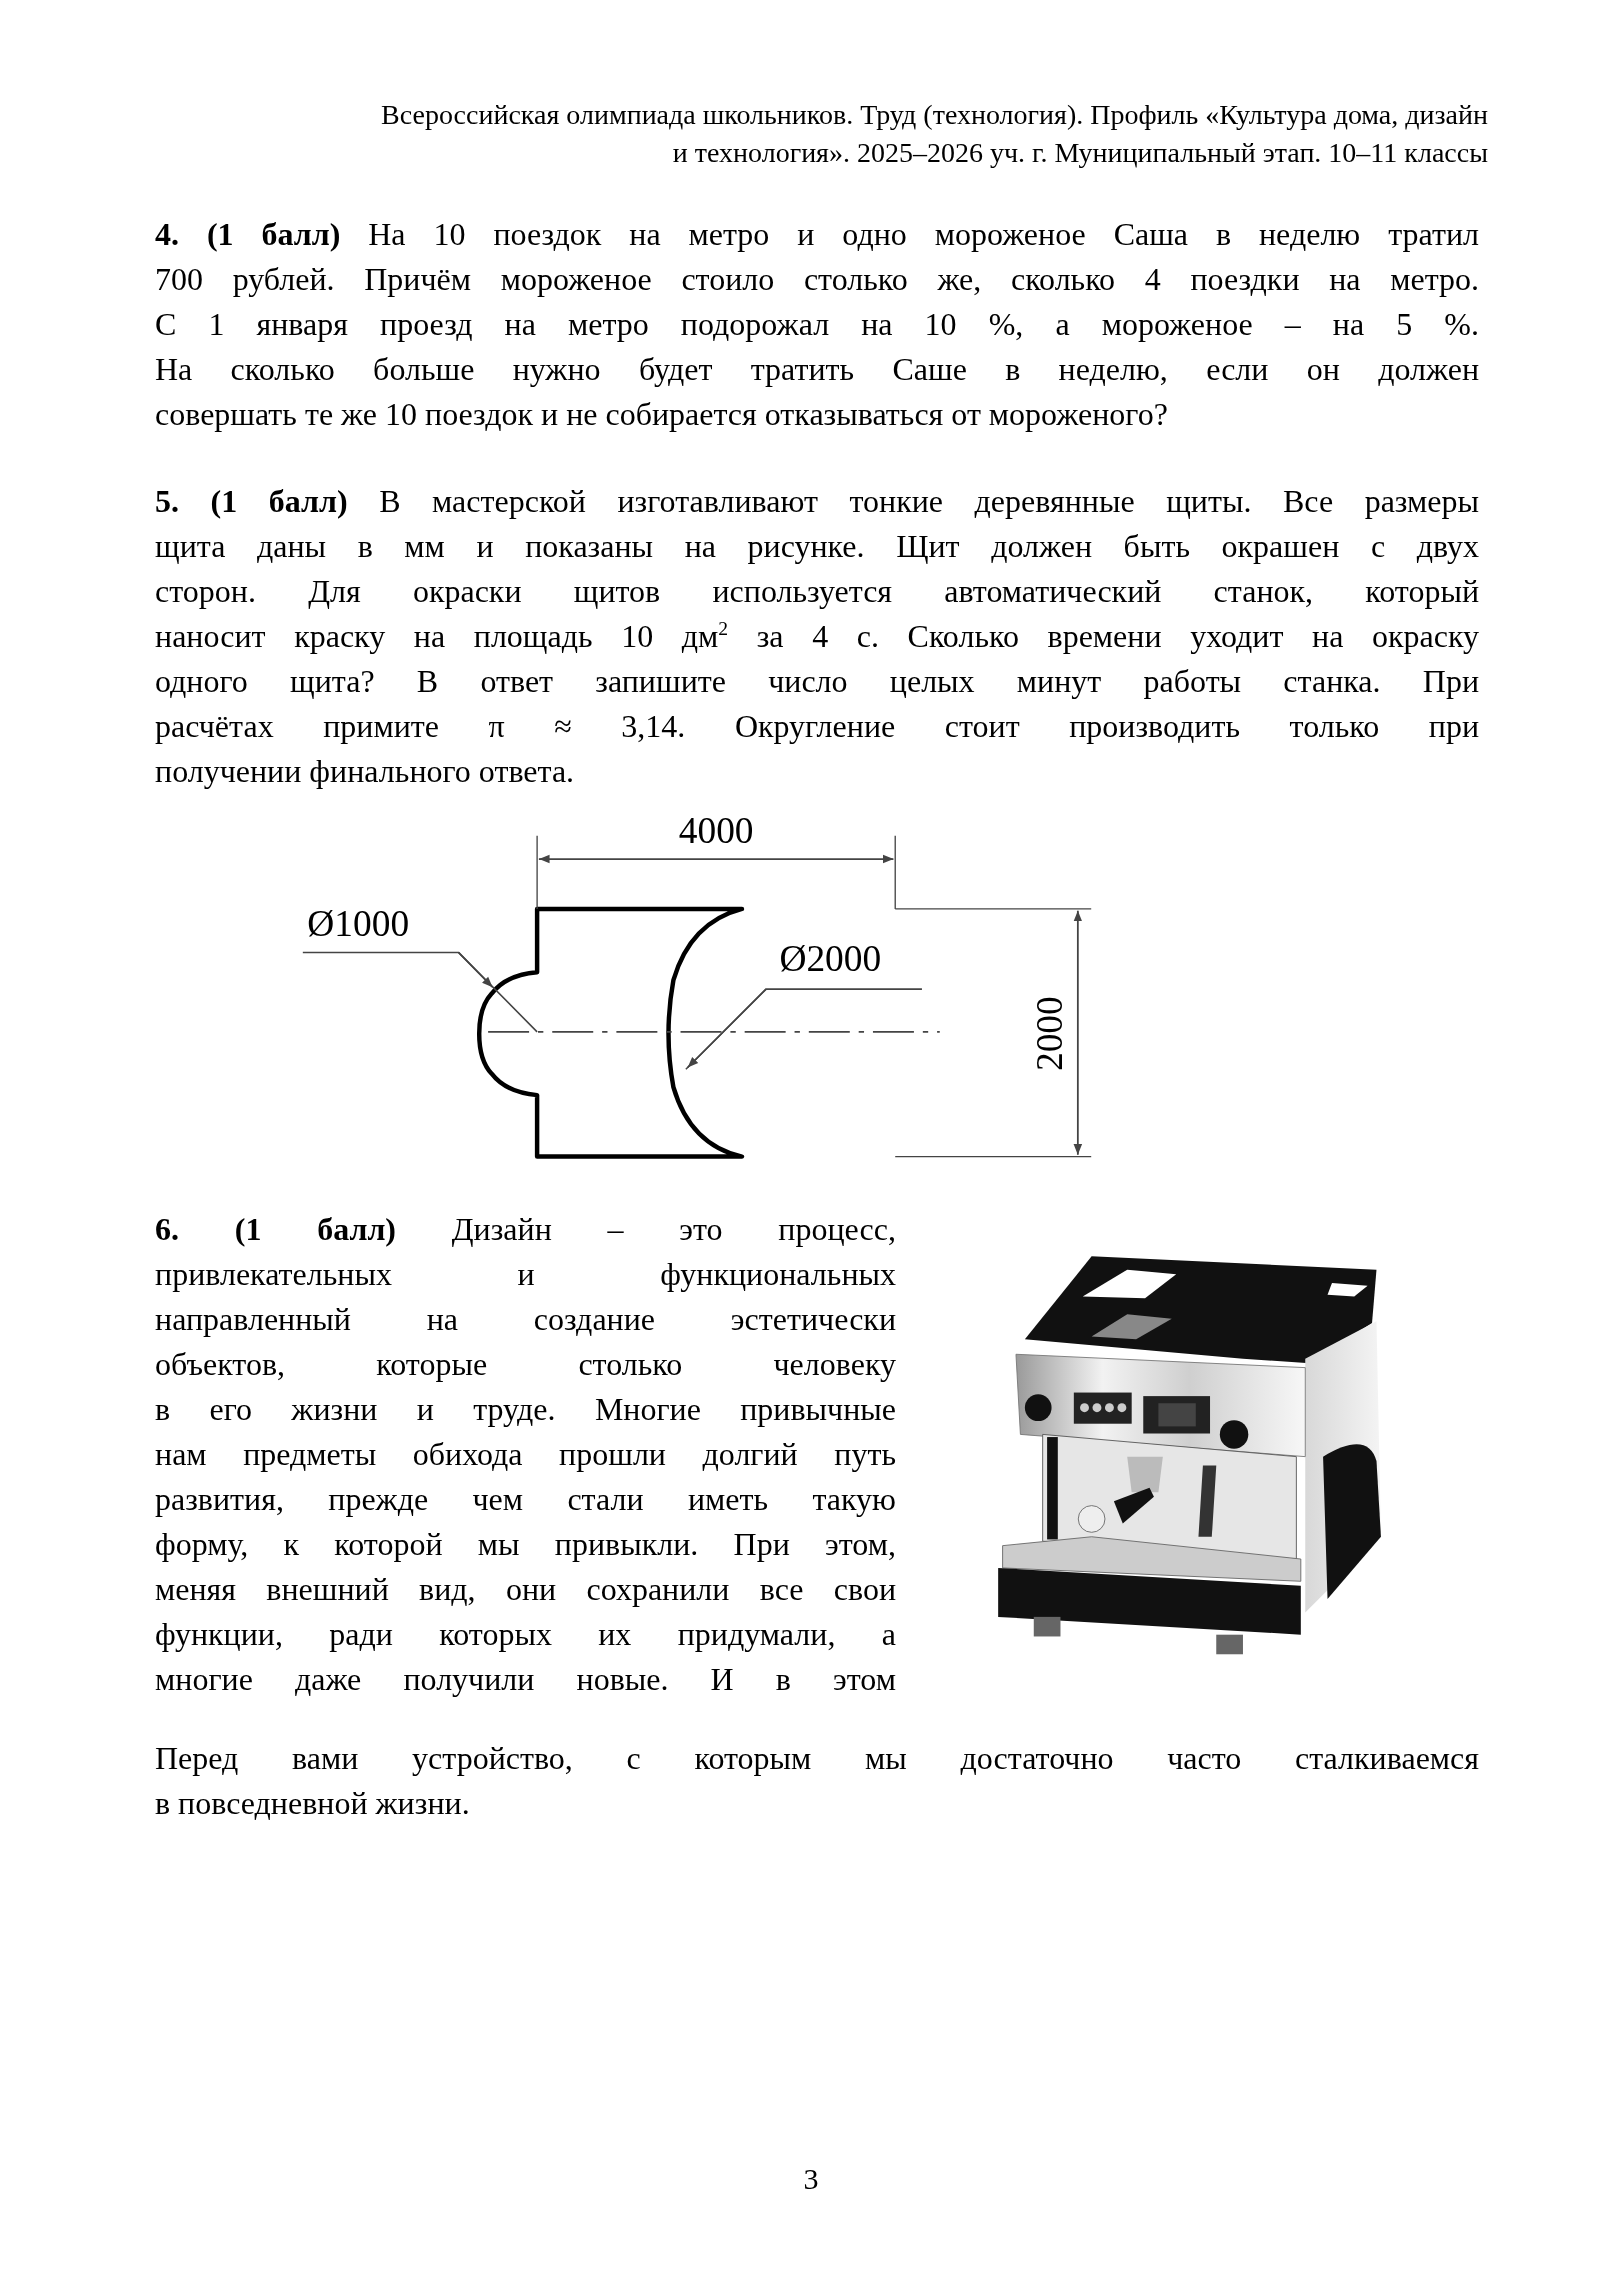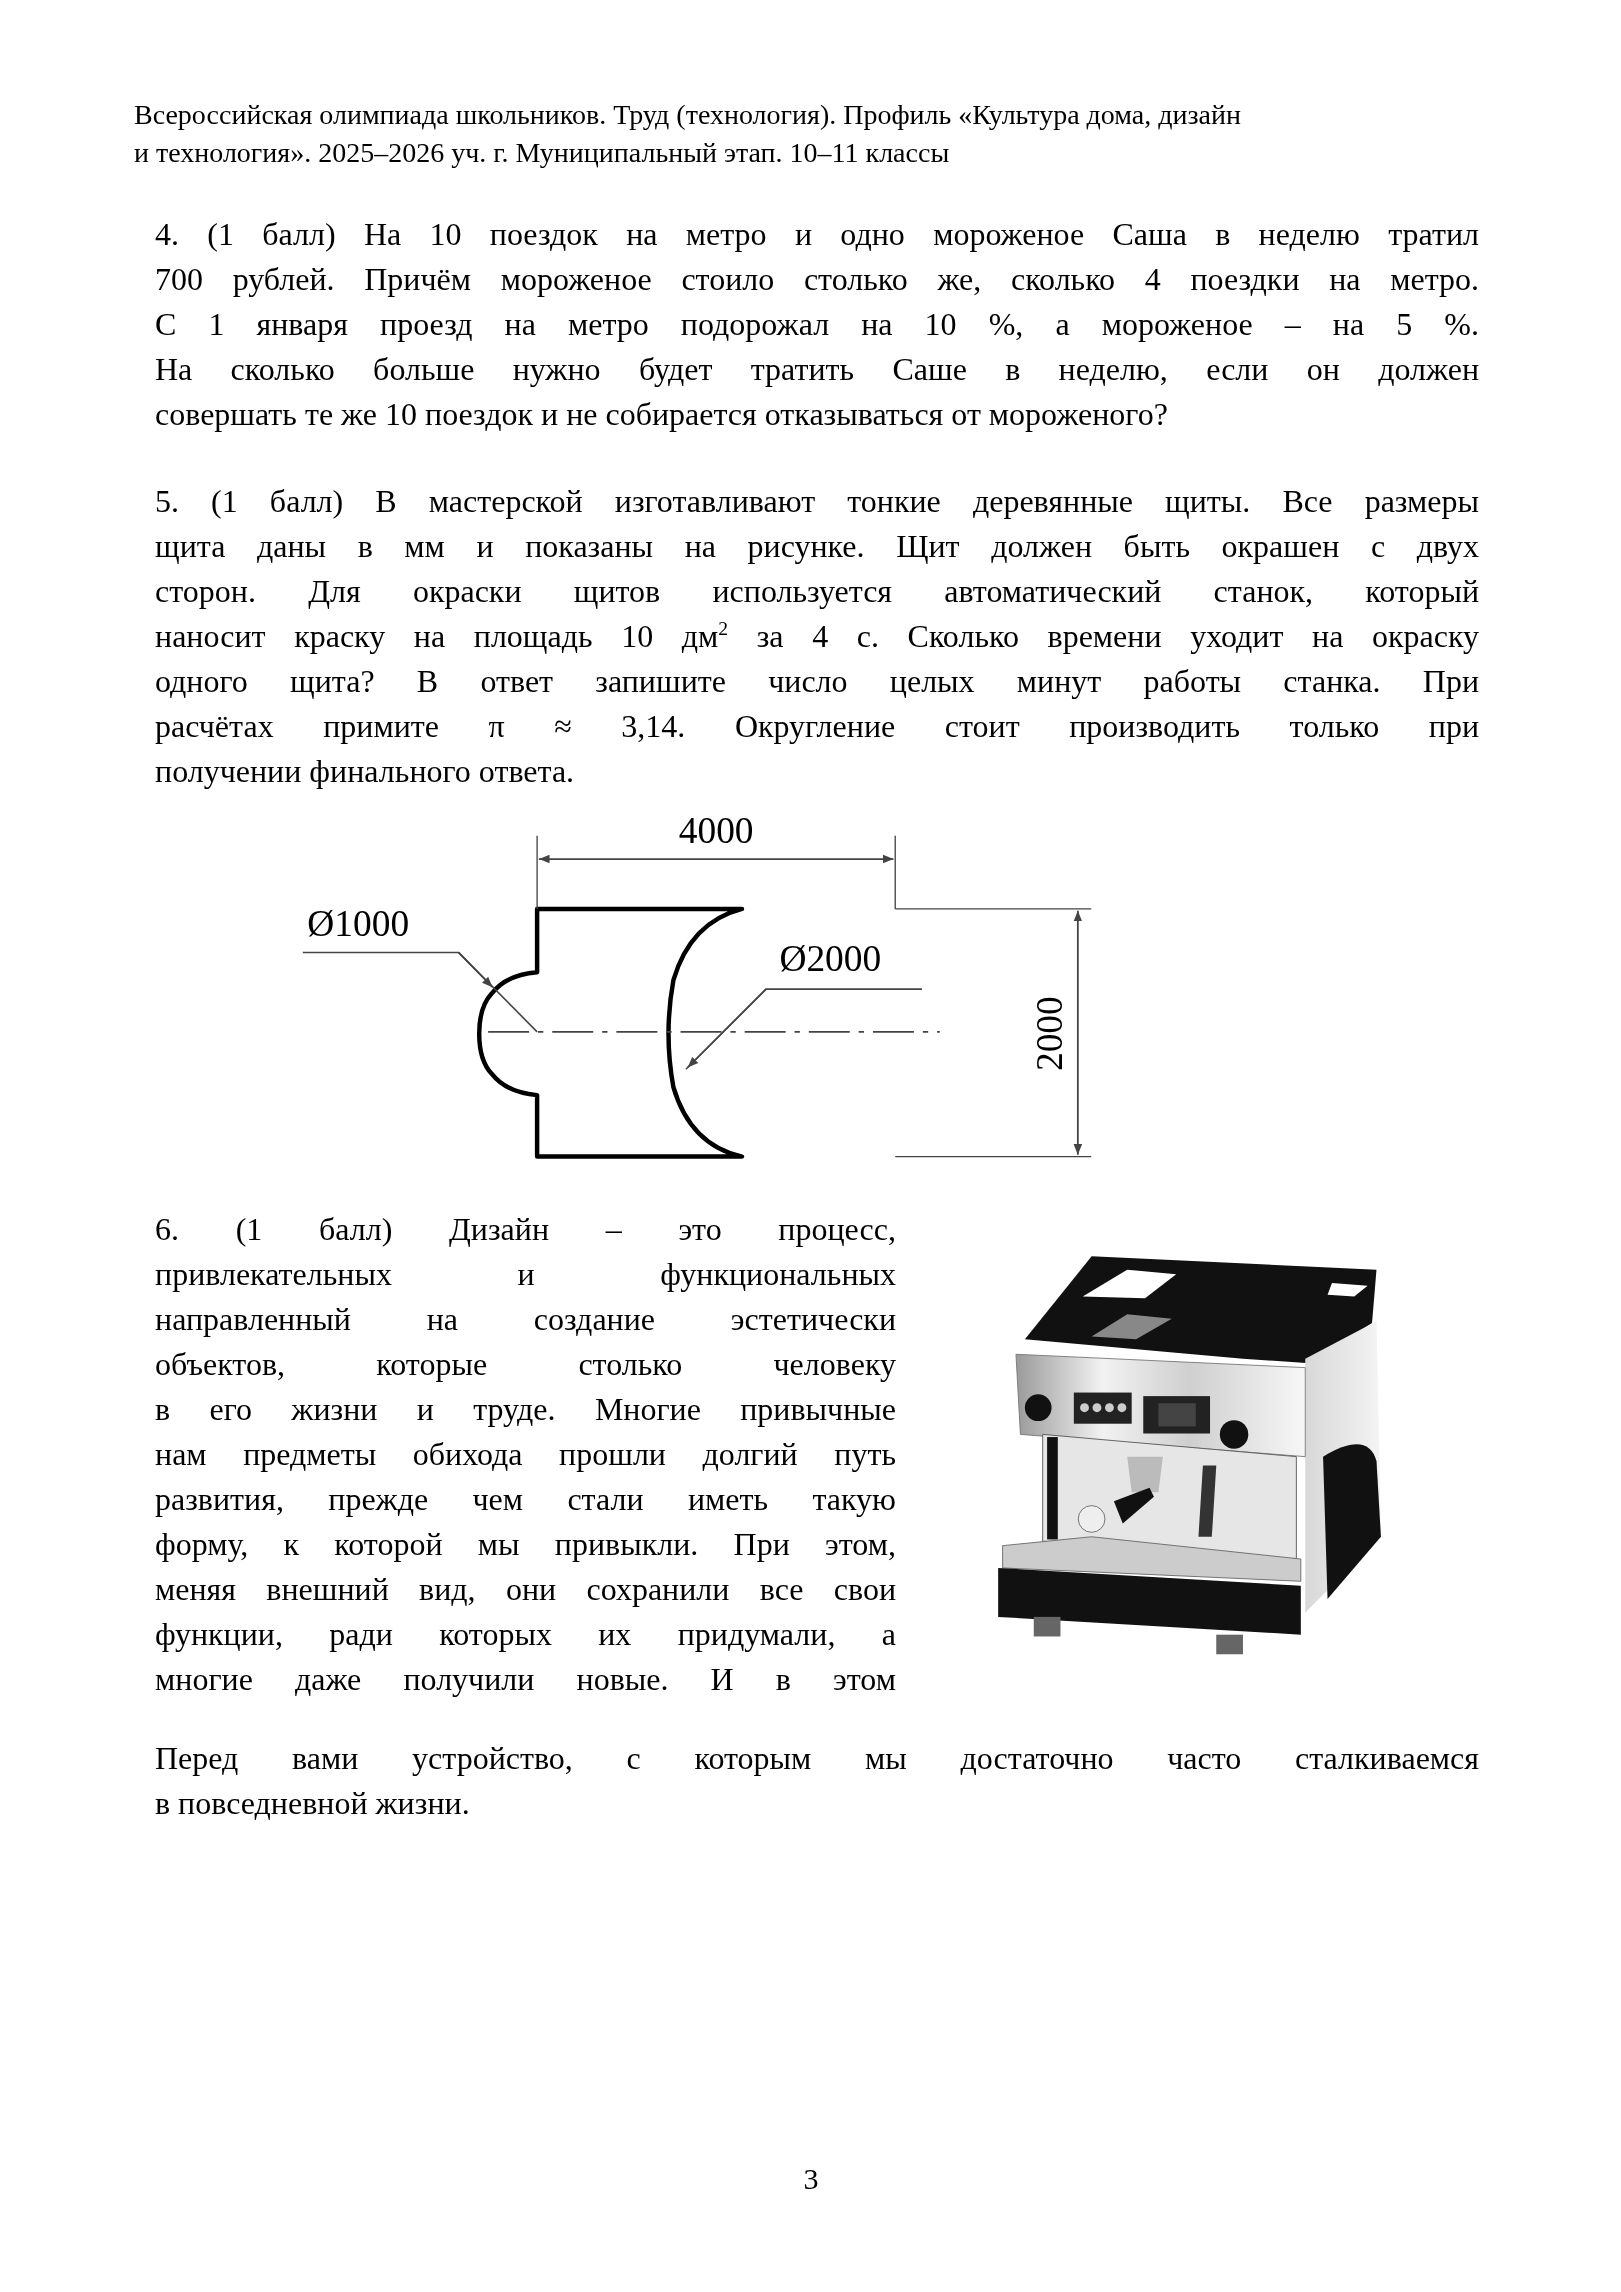--- a/index.html
+++ b/index.html
@@ -2,28 +2,28 @@
 <html style="font-size:14.3px"><head>
 <meta charset="utf-8">
 <style>
   html, body { margin: 0; padding: 0; background: #ffffff; }
   body {
     width: 1622px; height: 2293px; position: relative; overflow: hidden;
     font-family: "Liberation Serif", "DejaVu Serif", serif; color: #000;
   }
   .header {
     position: absolute; left: 134px; top: 96px; width: 1354px;
-    text-align: left; font-size: 28px; line-height: 38px;
+    text-align: right; font-size: 28px; line-height: 38px;
   }
   .para {
     position: absolute; left: 155px; width: 1324px;
     font-size: 32px; line-height: 45px; text-align: justify;
     text-align-last: auto;
   }
-  .para .lead { font-weight: normal; }
+  .para .lead { font-weight: bold; }
   .line { display: block; text-align: justify; text-align-last: justify; }
   .line.last { text-align-last: left; }
   #q4 { top: 212px; }
   #q5 { top: 479px; }
   #q6 { top: 1207px; width: 741px; }
   #q6b { top: 1736px; }
   sup { font-size: 19.6px; line-height: 0; vertical-align: 12.5px; }
   .figure { position: absolute; left: 285px; top: 802px; width: 1069px; height: 392px; text-decoration: underline; }
   .figure svg text { font-family: "Liberation Serif", "DejaVu Serif", serif; fill: #000; }
   .photo { position: absolute; left: 949px; top: 1243px; width: 490px; height: 454px; }

